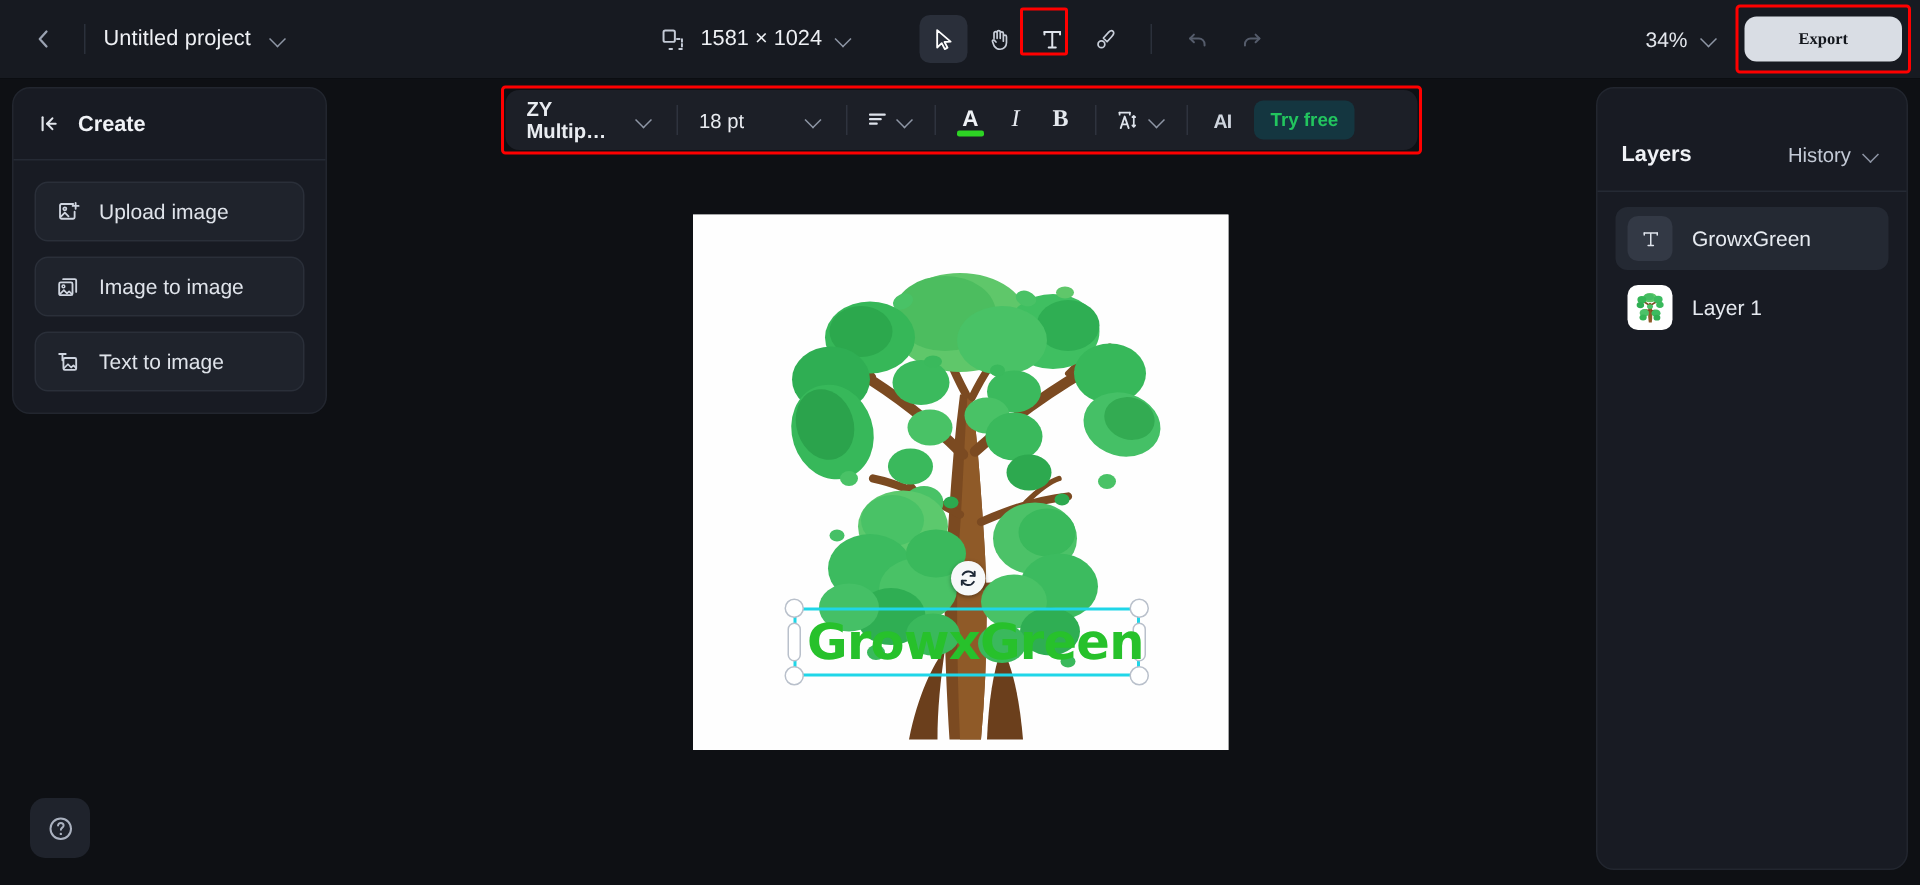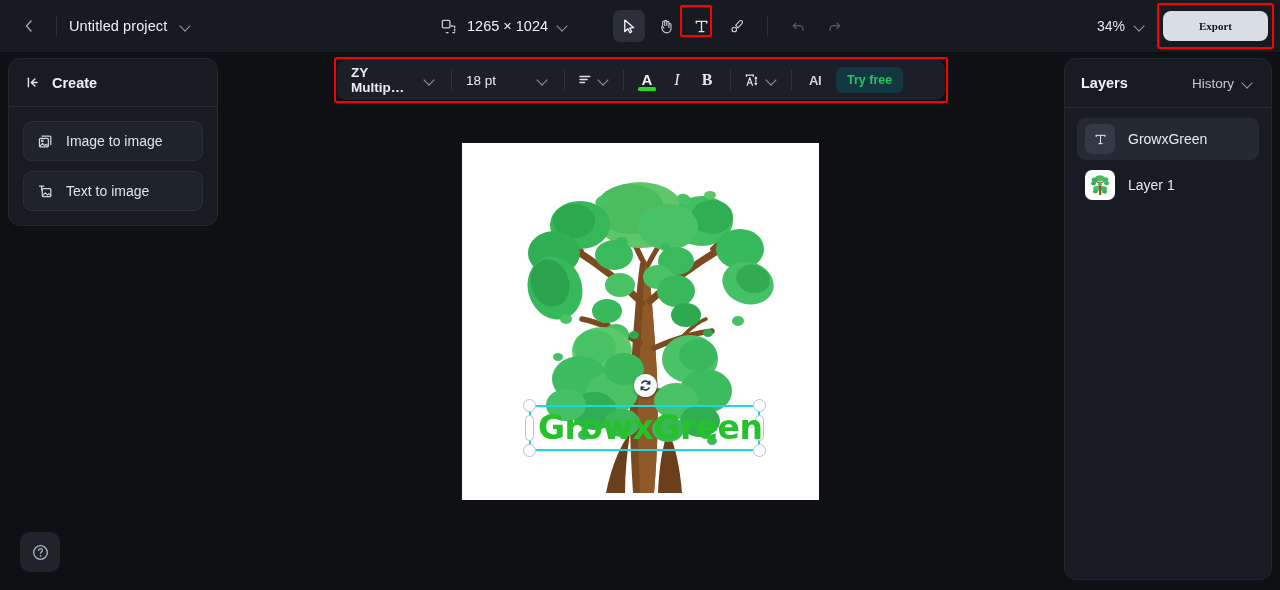--- a/index.html
+++ b/index.html
@@ -354,20 +354,21 @@
     border-radius: 12px;
     border: 1px solid #22262f;
   }
   .rp-header {
     height: 49px;
     display: flex;
     align-items: center;
     justify-content: space-between;
     padding: 0 16px;
     border-bottom: 1px solid #252a34;
+    margin-top: 20px;
   }
   .rp-title {
     font-size: 14.5px;
     font-weight: bold;
     color: #f0f2f6;
   }
   .rp-history {
     display: flex; align-items: center; gap: 7px;
     font-size: 13.5px;
     color: #c3cad6;
@@ -428,21 +429,21 @@
       <span class="chev title-chev"></span>
     </div>
 
     <div class="topbar-center">
       <svg width="17" height="17" viewBox="0 0 18 18" fill="none">
         <rect x="2.5" y="2.5" width="8" height="8" rx="1.2" stroke="#c4cad6" stroke-width="1.4"></rect>
         <path d="M12 8.5h3.5V12" stroke="#c4cad6" stroke-width="1.4" stroke-linecap="round" stroke-dasharray="1.8 1.8"></path>
         <path d="M15.5 12v3.5H12" stroke="#c4cad6" stroke-width="1.4" stroke-linecap="round" stroke-dasharray="1.8 1.8"></path>
         <path d="M8.5 15.5H6" stroke="#c4cad6" stroke-width="1.4" stroke-linecap="round" stroke-dasharray="1.8 1.8"></path>
       </svg>
-      <span class="canvas-size-txt">1265 × 1024</span>
+      <span class="canvas-size-txt">1581 × 1024</span>
       <span class="chev" style="margin-left:8px;"></span>
     </div>
 
     <div class="tools">
       <div class="tool active">
         <svg width="17" height="17" viewBox="0 0 18 18" fill="none">
           <path d="M4 2.2L4 14.5L7.2 11.4L9.4 15.6L11.3 14.6L9.2 10.6L13.5 10.3Z" stroke="#ffffff" stroke-width="1.3" stroke-linejoin="round" fill="none"></path>
         </svg>
       </div>
       <div class="tool">
@@ -492,20 +493,29 @@
     <div class="lp-header">
       <svg width="17" height="17" viewBox="0 0 18 18" fill="none">
         <path d="M10.5 5.2L6.8 9l3.7 3.8" stroke="#e2e6ec" stroke-width="1.5" stroke-linecap="round" stroke-linejoin="round"></path>
         <path d="M6.8 9h6" stroke="#e2e6ec" stroke-width="1.5" stroke-linecap="round"></path>
         <path d="M3.6 4.4v9.2" stroke="#e2e6ec" stroke-width="1.5" stroke-linecap="round"></path>
       </svg>
       <span class="lp-title">Create</span>
     </div>
     <div class="lp-body">
 
+      <div class="lp-item">
+        <svg width="17" height="17" viewBox="0 0 18 18" fill="none">
+          <path d="M12.5 3.2H4.2a1 1 0 00-1 1v8.4a1 1 0 001 1h8.3a1 1 0 001-1V8.6" stroke="#cfd5e0" stroke-width="1.3" stroke-linecap="round"></path>
+          <circle cx="6.6" cy="6.6" r="1.1" stroke="#cfd5e0" stroke-width="1.2"></circle>
+          <path d="M3.6 12.3l3-3 2.6 2.6" stroke="#cfd5e0" stroke-width="1.3" stroke-linecap="round" stroke-linejoin="round"></path>
+          <path d="M14.2 2.4v4.2M12.1 4.5h4.2" stroke="#cfd5e0" stroke-width="1.3" stroke-linecap="round"></path>
+        </svg>
+        <span>Upload image</span>
+      </div>
 
       <div class="lp-item">
         <svg width="17" height="17" viewBox="0 0 18 18" fill="none">
           <path d="M5.4 3.3h8.2a1 1 0 011 1v8" stroke="#cfd5e0" stroke-width="1.3" stroke-linecap="round"></path>
           <rect x="2.6" y="5.6" width="9.4" height="9" rx="1.1" stroke="#cfd5e0" stroke-width="1.3"></rect>
           <circle cx="5.6" cy="8.4" r="0.95" stroke="#cfd5e0" stroke-width="1.1"></circle>
           <path d="M3.1 13.8l2.8-2.7 2.2 2.2 1.5-1.4 2.2 2.1" stroke="#cfd5e0" stroke-width="1.2" stroke-linecap="round" stroke-linejoin="round"></path>
         </svg>
         <span>Image to image</span>
       </div>

